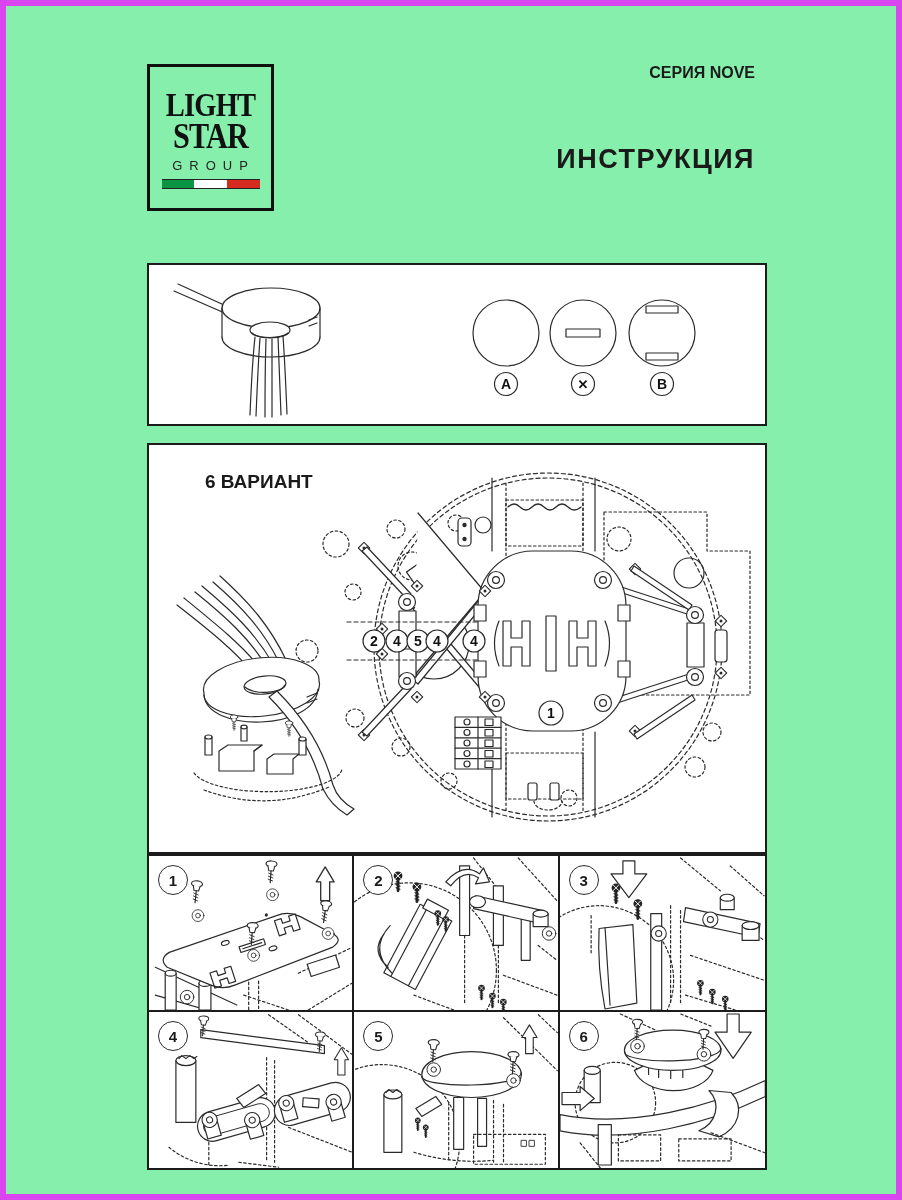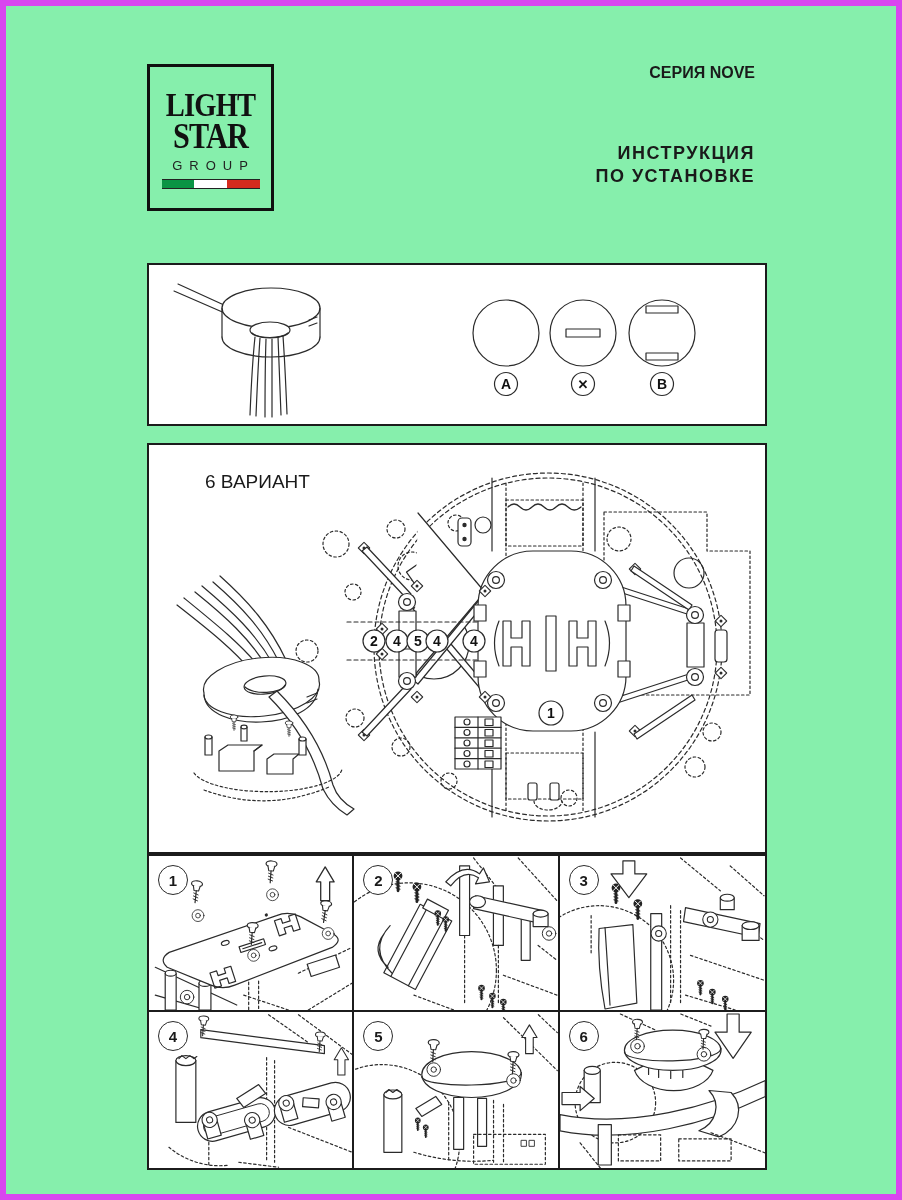--- a/index.html
+++ b/index.html
@@ -14,26 +14,26 @@
   .logo-l1{font-size:34px;line-height:.95;margin-top:22px;}
   .logo-l2{font-size:36px;line-height:.88;}
   .logo-group{display:block;font-size:13px;font-weight:400;letter-spacing:7px;
               margin:5px 0 0 6px;color:#222;}
   .flag{width:98px;height:8px;margin:6px auto 0;border-top:1px solid #222;
         border-bottom:1px solid #222;display:flex;}
   .flag span{flex:1;height:100%;}
   
   .hdr{position:absolute;right:141px;text-align:right;font-weight:700;}
   .hdr-top{top:56px;font-size:16px;line-height:1.38;}
-  .hdr-title{top:136px;font-size:18px;line-height:1.3;letter-spacing:1.5px;}
+  .hdr-title{top:136px;font-size:27px;line-height:1.3;letter-spacing:1.5px;}
   
   .bx{position:absolute;border:2px solid #1c1c1c;box-sizing:border-box;background:#fff;}
   .box1{left:141px;top:257px;width:620px;height:163px;}
   .box2{left:141px;top:437px;width:620px;height:411px;}
-  .variant-label{position:absolute;left:56px;top:26px;font-size:19px;font-weight:400;}
+  .variant-label{position:absolute;left:56px;top:26px;font-size:19px;font-weight:700;}
   
   .grid{position:absolute;left:141px;top:848px;width:620px;height:316px;
         border:2px solid #1c1c1c;box-sizing:border-box;display:grid;
         grid-template-columns:repeat(3,1fr);grid-template-rows:repeat(2,1fr);background:#fff;}
   .panel{position:relative;border-right:2px solid #1c1c1c;border-bottom:2px solid #1c1c1c;overflow:hidden;}
   .panel:nth-child(3n){border-right:none;}
   .panel:nth-child(n+4){border-bottom:none;}
   .stepnum{position:absolute;left:9px;top:9px;width:28px;height:28px;border:1.5px solid #2b2b2b;
            border-radius:50%;display:flex;align-items:center;justify-content:center;
            font-size:15px;font-weight:600;background:#fff;z-index:2;}
@@ -91,21 +91,20 @@
         <span style="background:#ffffff"></span>
         <span style="background:#d52b1e"></span>
     </div>
   </div>
 
   <div class="hdr hdr-top">
     <div>СЕРИЯ NOVE</div>
   </div>
   <div class="hdr hdr-title">
     <div>ИНСТРУКЦИЯ</div>
-    <div>ПО УСТАНОВКЕ</div>
   </div>
 
   <div class="bx box1">
     <svg class="art" viewBox="0 0 616 159">
 
       <g>
         <line x1="29" y1="19" x2="112" y2="57"></line>
           <line x1="25" y1="26" x2="108" y2="62"></line>
         <path class="f" d="M73,43 a49,20 0 1 1 98,0 a49,20 0 1 1 -98,0 Z"></path>
         <line x1="73" y1="43" x2="73" y2="72"></line>

